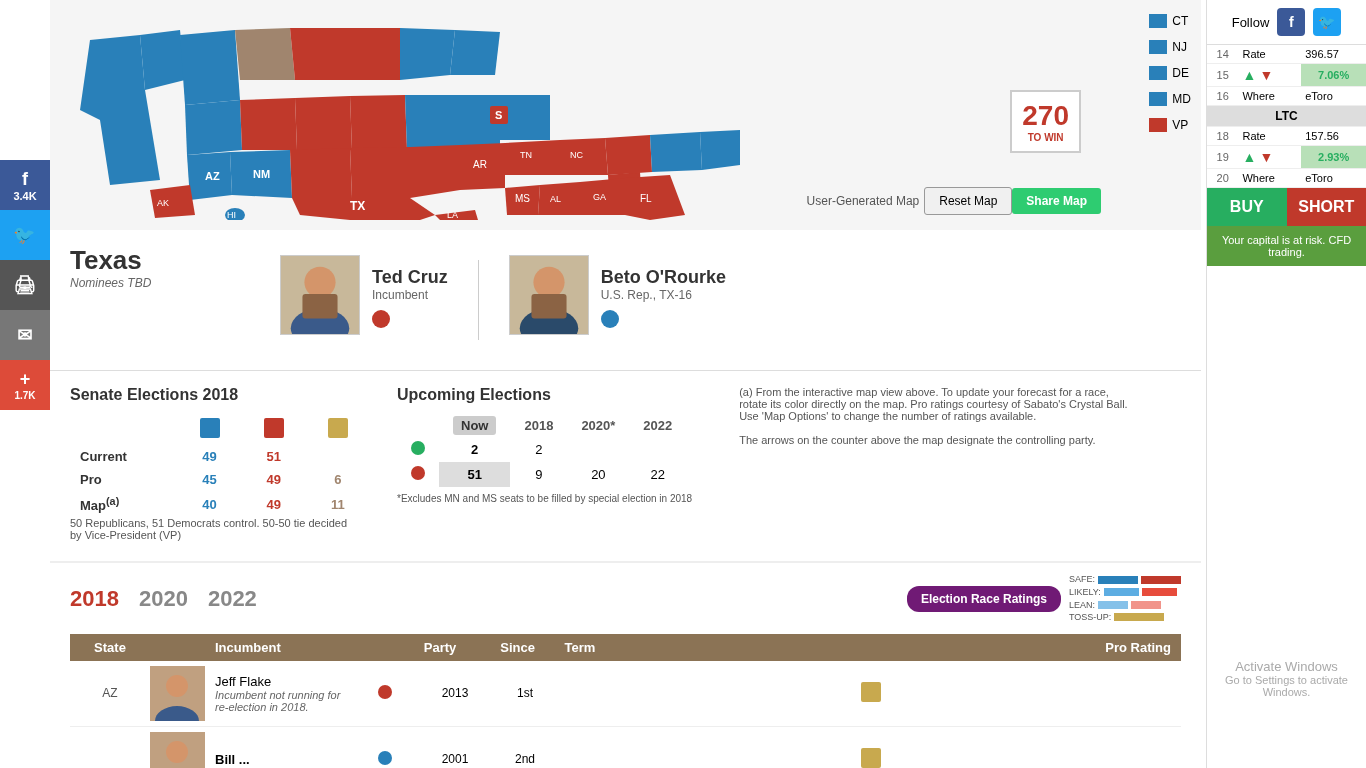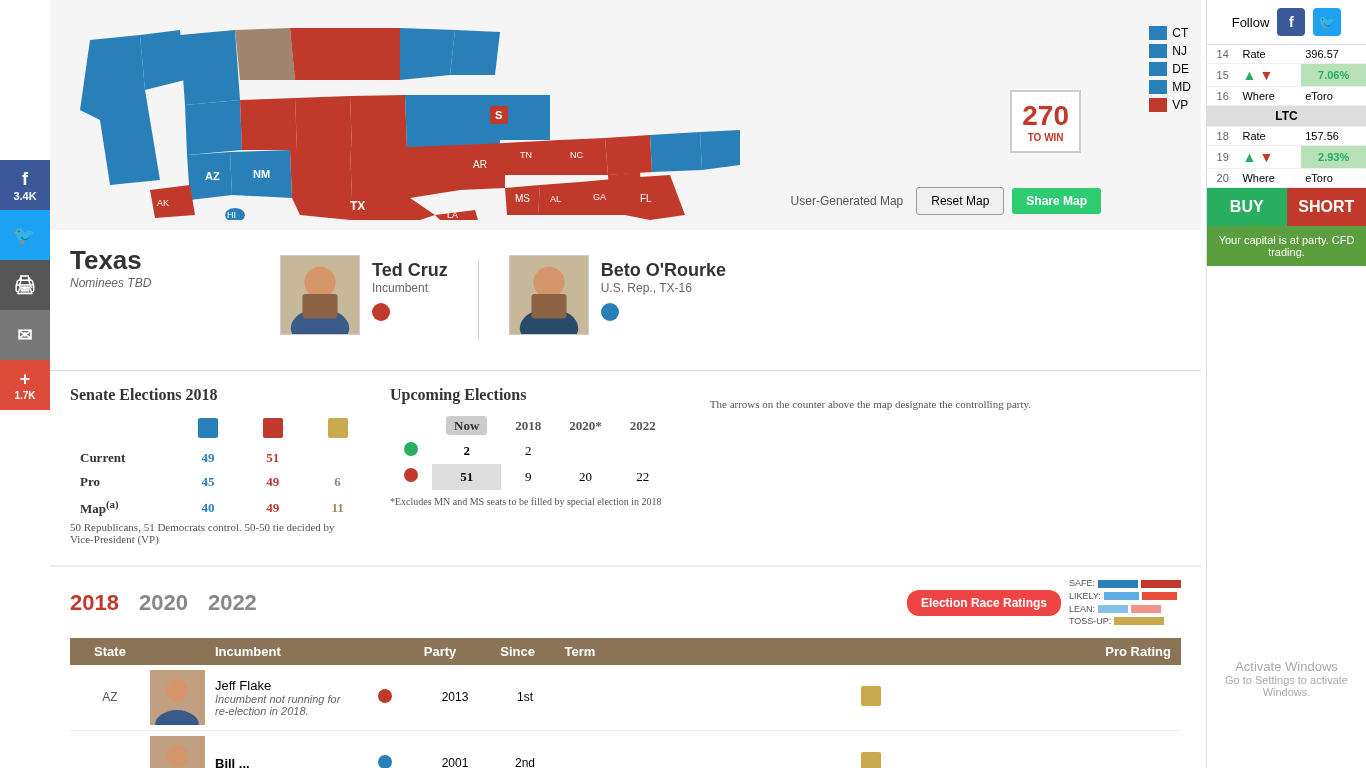--- a/index.html
+++ b/index.html
@@ -39,71 +39,71 @@
       position: absolute; right: 120px; top: 90px;
       background: #fff; border: 2px solid #ccc; padding: 8px 10px;
       text-align: center; font-weight: bold;
     }
     .win-badge .num { font-size: 28px; color: #c0392b; }
     .win-badge .sub { font-size: 10px; color: #c0392b; }
 
     
     .map-buttons {
       position: absolute; right: 100px; bottom: 15px;
-      display: flex; gap: 8px; align-items: center;
+      display: flex; gap: 0; align-items: center;
     }
     .map-label { font-size: 12px; color: #555; margin-right: 5px; }
     .btn-reset {
       padding: 6px 14px; border: 1px solid #999; background: #f0f0f0;
       cursor: pointer; font-size: 12px; border-radius: 3px;
     }
     .btn-share {
       padding: 6px 14px; background: #2ecc71; color: #fff;
       border: none; cursor: pointer; font-size: 12px; border-radius: 3px;
       font-weight: bold;
     }
 
     
     .party-legend {
-      position: absolute; right: 10px; top: 26px;
-      display: flex; flex-direction: column; gap: 4px; margin-left: 8px;
+      position: absolute; right: 10px; top: 14px;
+      display: flex; flex-direction: column; gap: 12px; margin-left: 8px;
     }
     .legend-item { display: flex; align-items: center; gap: 5px; font-size: 12px; }
     .legend-box { width: 18px; height: 14px; }
 
     
     .candidates-section {
       display: flex; padding: 15px 20px; gap: 0; align-items: flex-start;
       border-bottom: 1px solid #ddd;
     }
     .state-info { width: 190px; }
     .state-name { font-size: 26px; font-weight: bold; color: #333; }
     .state-sub { font-size: 12px; color: #666; font-style: italic; }
 
     .candidate-block {
-      display: flex; align-items: flex-start; gap: 12px; padding: 10px 20px;
+      display: flex; align-items: center; gap: 12px; padding: 10px 20px;
     }
     .candidate-photo-placeholder {
       width: 80px; height: 80px; background: #ddd; border: 1px solid #ccc;
       display: flex; align-items: center; justify-content: center;
     }
     .candidate-info { padding-top: 5px; }
     .candidate-name { font-size: 18px; font-weight: bold; color: #333; }
     .candidate-title { font-size: 12px; color: #666; }
     .candidate-dot { width: 18px; height: 18px; border-radius: 50%; margin-top: 8px; }
     .dot-red { background: #c0392b; }
     .dot-blue { background: #2980b9; }
 
     .divider-line {
       width: 1px; background: #ccc; height: 80px; margin: 15px 10px;
       align-self: center;
     }
 
     
-    .elections-section { padding: 15px 20px; display: flex; gap: 20px; font-family: Liberation Serif, serif; }
+    .elections-section { padding: 15px 20px; display: flex; gap: 27px; }
     .senate-table { flex: 0 0 auto; }
     .section-title { font-size: 16px; font-weight: bold; margin-bottom: 10px; color: #333; }
     table { border-collapse: collapse; }
     .senate-tbl { min-width: 300px; }
     .senate-tbl th, .senate-tbl td { padding: 4px 10px; text-align: center; font-size: 13px; }
     .senate-tbl th { font-weight: normal; }
     .senate-tbl td:first-child { text-align: left; font-weight: bold; color: #333; }
     .col-blue { color: #2980b9; font-weight: bold; }
     .col-red { color: #c0392b; font-weight: bold; }
     .col-tan { color: #a0856e; font-weight: bold; }
@@ -426,32 +426,33 @@
             <td>9</td>
             <td>20</td>
             <td>22</td>
           </tr>
         </tbody>
       </table>
       <div style="font-size:10px; color:#555; margin-top:6px;">*Excludes MN and MS seats to be filled by special election in 2018</div>
     </div>
 
     <div class="info-box">
+      <p>(a) From the interactive map view above. To update your forecast for a race, rotate its color directly on the map. Pro ratings courtesy of Sabato's Crystal Ball. Use 'Map Options' to change the number of ratings available.</p>
       <br>
       <p>The arrows on the counter above the map designate the controlling party.</p>
     </div>
   </div>
 
   <div class="bottom-section">
     <div style="display:flex; align-items:center; margin-bottom:10px;">
       <div class="year-tab active" style="color:#c0392b; font-size:22px; font-weight:bold; margin-right:20px;">2018</div>
       <div class="year-tab" style="color:#888; font-size:22px; font-weight:bold; margin-right:20px;">2020</div>
       <div class="year-tab" style="color:#888; font-size:22px; font-weight:bold; margin-right:20px;">2022</div>
       <div style="margin-left:auto; display:flex; align-items:center; gap:8px;">
-        <button class="ratings-btn" style="background:#ef4444; color:#fff; padding:6px 14px; border-radius:12px; border:none; font-size:12px; font-weight:bold; cursor:pointer;">Election Race Ratings</button>
+        <button class="ratings-btn" style="background:#701a75; color:#fff; padding:6px 14px; border-radius:12px; border:none; font-size:12px; font-weight:bold; cursor:pointer;">Election Race Ratings</button>
         <div style="font-size:9px; color:#555; line-height:1.4;">
           <div style="display:flex; align-items:center; gap:3px;">
             <span>SAFE:</span>
             <div style="width:40px; height:8px; background:#2980b9;"></div>
             <div style="width:40px; height:8px; background:#c0392b;"></div>
           </div>
           <div style="display:flex; align-items:center; gap:3px;">
             <span>LIKELY:</span>
             <div style="width:35px; height:8px; background:#5dade2;"></div>
             <div style="width:35px; height:8px; background:#e74c3c;"></div>
@@ -575,19 +576,19 @@
       <td>eToro</td>
     </tr>
   </tbody>
     </table>
 
   <div class="buy-short-bar">
     <button class="btn-buy">BUY</button>
     <button class="btn-short">SHORT</button>
   </div>
 
-  <div class="capital-risk">Your capital is at party. CFD trading.</div>
+  <div class="capital-risk">Your capital is at risk. CFD trading.</div>
 
   <div style="position:absolute; bottom:60px; right:0; left:0; padding:10px; text-align:center; color:#aaa;">
     <div style="font-size:13px;">Activate Windows</div>
     <div style="font-size:11px;">Go to Settings to activate Windows.</div>
   </div>
 </div>
 
 </body></html>

